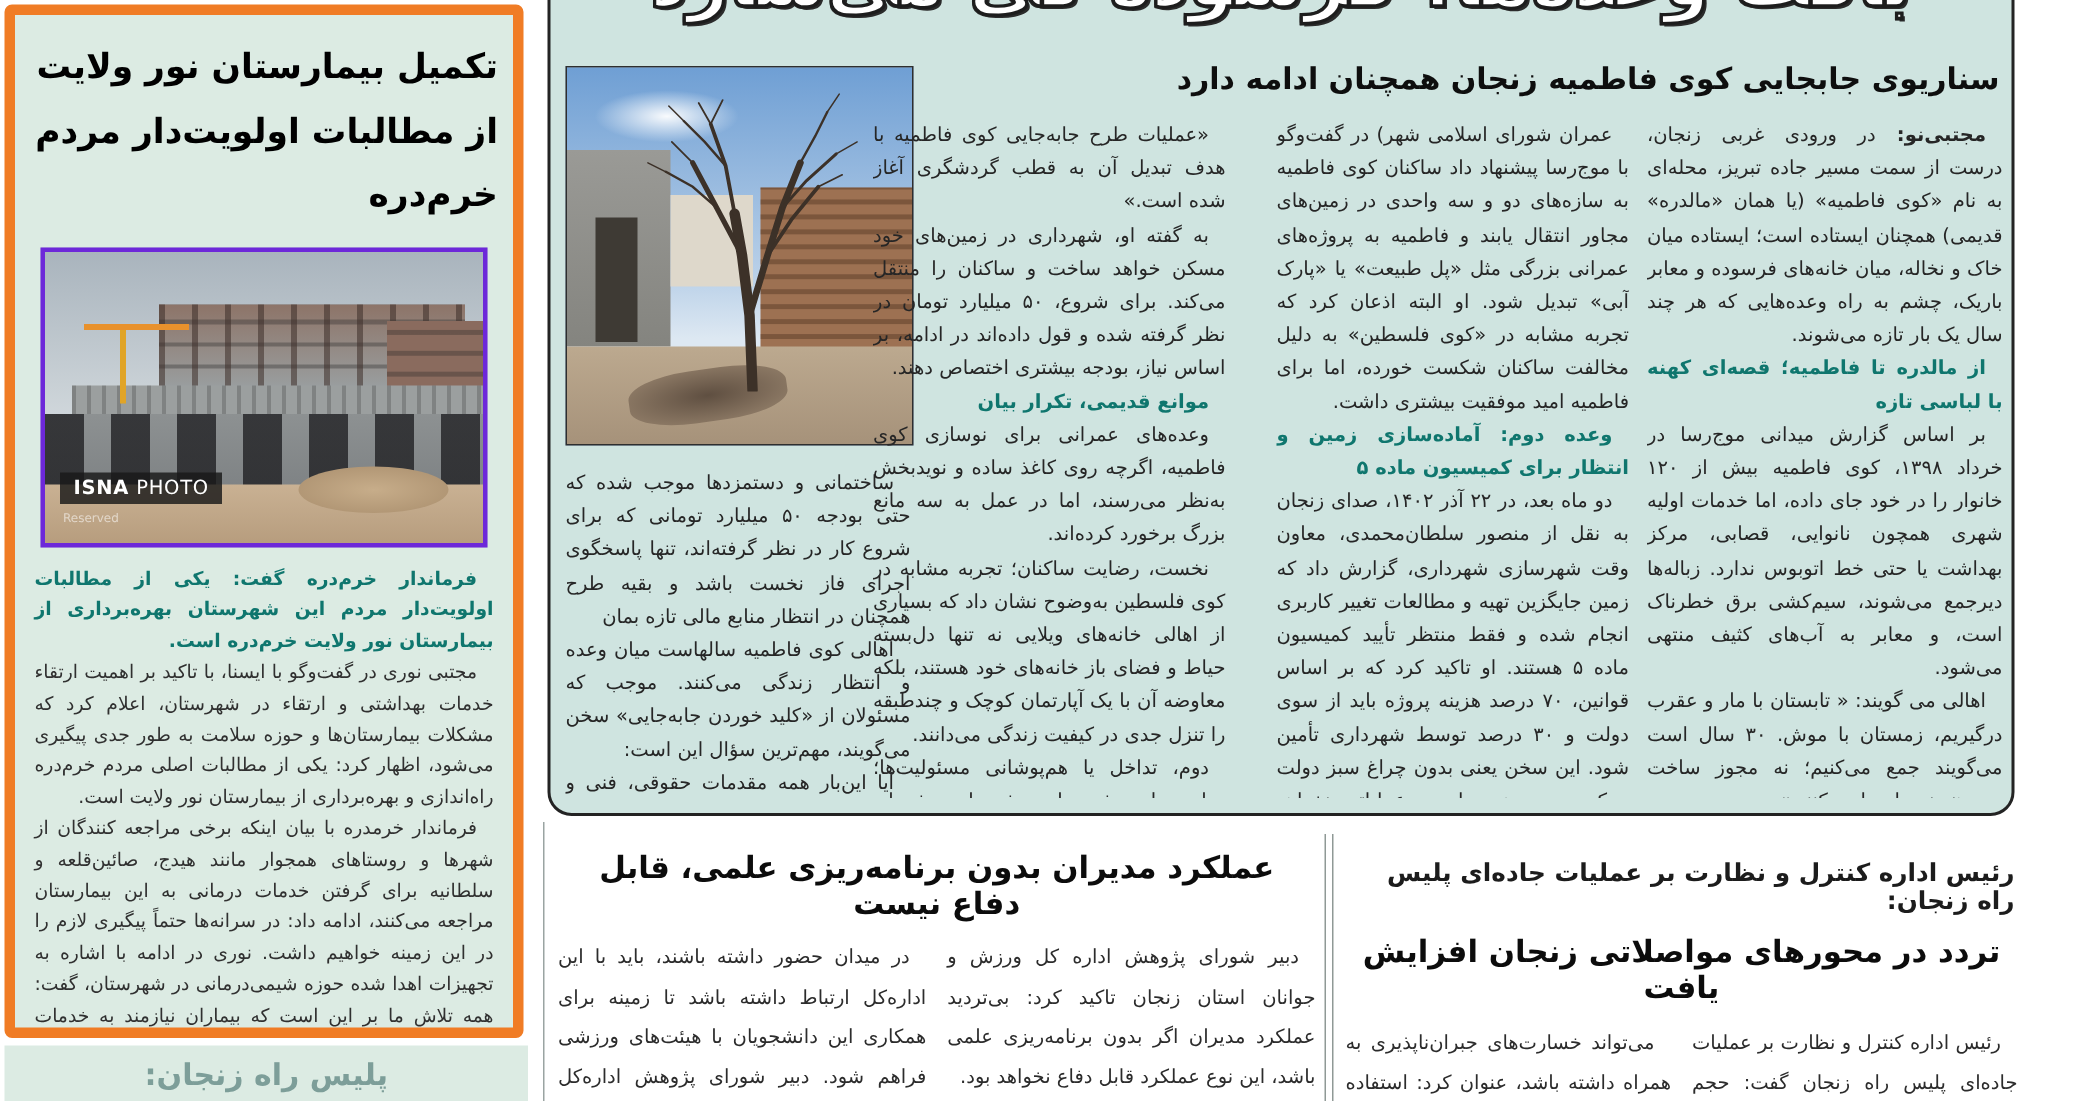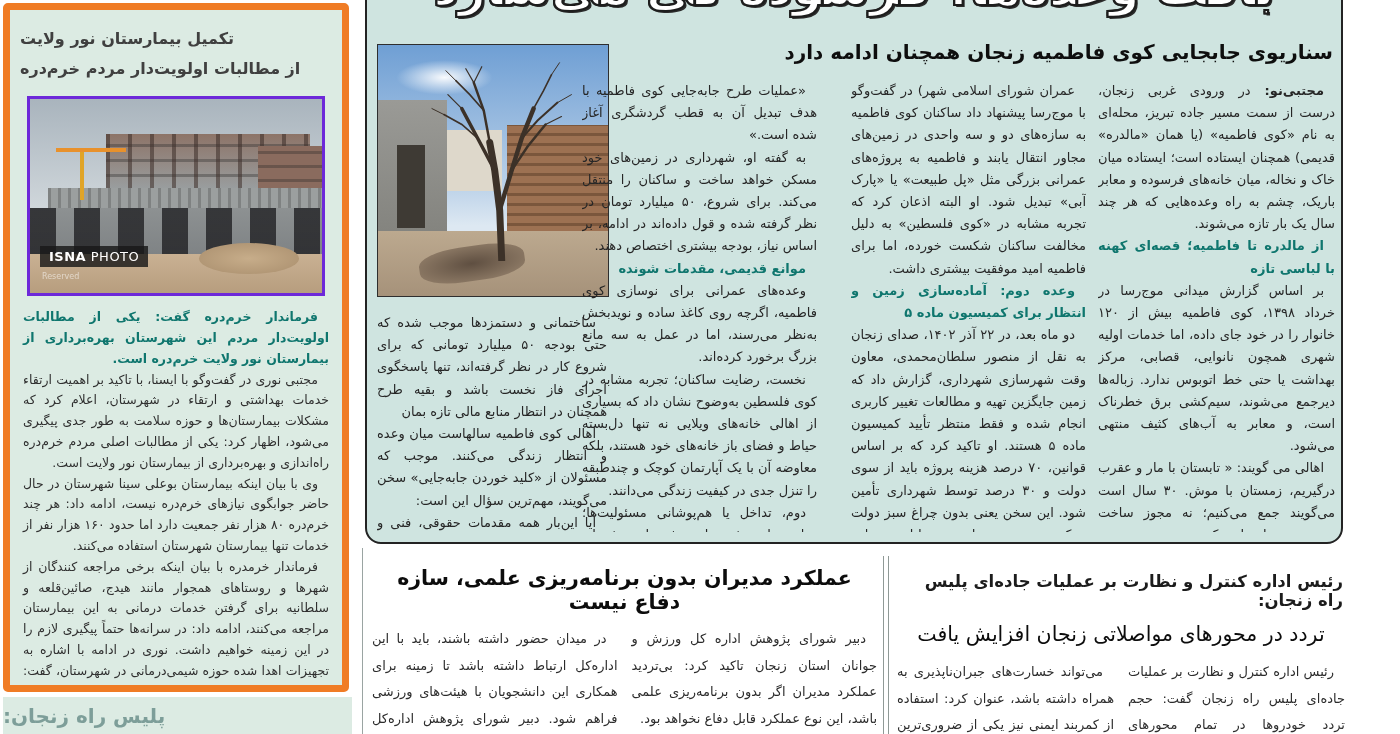--- a/index.html
+++ b/index.html
@@ -2,22 +2,22 @@
 <html lang="fa" dir="rtl"><head>
 <meta charset="utf-8">
 <style>
   html,body{margin:0;padding:0;background:#ffffff;}
   .page{position:relative;width:1400px;height:734px;background:#fff;overflow:hidden;
         direction:rtl;font-family:"DejaVu Sans",sans-serif;color:#222;}
 
   
   .hospital-box{position:absolute;left:3px;top:3px;width:346px;height:689px;box-sizing:border-box;
     background:#dcebe3;border:7px solid #f07c25;border-radius:5px;overflow:hidden;}
-  .hospital-title{margin:14px 10px 0;text-align:left;font-weight:bold;font-size:16px;
-    line-height:1.85;color:#404040;}
+  .hospital-title{margin:14px 10px 0;text-align:right;font-weight:bold;font-size:23px;
+    line-height:1.85;color:#000000;}
   .photo-frame{position:relative;width:292px;height:194px;margin:13px auto 0;border:3px solid #6d28d9;
     overflow:hidden;background:#c3ccd2;}
   
   .h-sky{position:absolute;inset:0;background:linear-gradient(#a9b4bd,#d9dfe2 70%,#e4e7e8);}
   .h-bldg-top{position:absolute;left:26%;top:18%;width:70%;height:30%;
     background:
       repeating-linear-gradient(90deg, rgba(60,45,40,.55) 0 4px, rgba(0,0,0,0) 4px 22px),
       repeating-linear-gradient(0deg, rgba(40,40,40,.35) 0 3px, rgba(0,0,0,0) 3px 15px),
       linear-gradient(#8d7468,#9aa0a2);}
   .h-bldg-wing{position:absolute;right:0;top:24%;width:22%;height:26%;
@@ -38,21 +38,21 @@
     color:#fff;padding:3px 9px;font-size:13px;letter-spacing:.5px;}
   .isna-mark .isna-bold{font-weight:bold;}
   .isna-sub{position:absolute;left:12px;bottom:12px;direction:ltr;color:rgba(255,255,255,.55);font-size:8px;}
   .hospital-body{margin:11px 13px 0;font-size:12.5px;line-height:20.8px;color:#303030;
     text-align:justify;}
   .para{margin:0;text-indent:11px;}
   .para.b{font-weight:bold;color:#0f766e;}
 
   
   .police-box{position:absolute;left:3px;top:697px;width:349px;height:37px;background:#dcebe3;
-    text-align:left;}
+    text-align:center;}
   .police-label{display:inline-block;margin-top:7px;font-size:20px;font-weight:bold;color:#7d9e99;}
 
   
   .main-box{position:absolute;left:365px;top:-62px;width:978px;height:606px;box-sizing:border-box;
     background:#cfe4e0;border:2px solid #232323;border-radius:16px;overflow:hidden;}
   .bighead{position:absolute;top:16px;left:0;right:0;text-align:center;font-size:48px;line-height:64px;
     font-weight:bold;color:#ffffff;-webkit-text-stroke:2.2px #1d1d1d;
     text-shadow:2px 2px 0 #2b2b2b, -1px -1px 0 #2b2b2b,1px -1px 0 #2b2b2b,-1px 1px 0 #2b2b2b;
     white-space:nowrap;}
   .subhead{position:absolute;top:100px;left:252px;right:8px;text-align:right;
@@ -92,21 +92,21 @@
 
   
   .sports{position:absolute;left:372px;top:556px;width:505px;height:178px;overflow:hidden;}
   .sports-title{margin:10px 4px 12px;text-align:center;font-size:20.5px;font-weight:bold;color:#0c0c0c;}
   .two-cols{display:flex;gap:14px;}
   .two-cols > div{flex:1;font-size:13px;line-height:26.5px;text-align:justify;color:#2c2c2c;}
 
   
   .traffic{position:absolute;left:897px;top:556px;width:448px;height:178px;overflow:hidden;}
   .traffic-kicker{margin:16px 2px 0;font-size:16.5px;font-weight:bold;color:#1c1c1c;text-align:right;}
-  .traffic-title{margin:12px 0 13px;text-align:center;font-size:20.5px;font-weight:normal;color:#0c0c0c;}
+  .traffic-title{margin:12px 0 13px;text-align:center;font-size:20.5px;font-weight:bold;color:#0c0c0c;}
 </style>
 </head>
 <body>
 
 <div class="page">
 
   <section class="hospital-box">
     <h2 class="hospital-title">
       <span>تکمیل بیمارستان نور ولایت</span><br>
       <span>از مطالبات اولویت‌دار مردم خرم‌دره</span>
@@ -122,21 +122,20 @@
       <div class="h-ground"></div>
       <div class="h-dirt"></div>
       <div class="isna-mark">
         <span class="isna-bold">ISNA</span><span> PHOTO</span>
       </div>
       <div class="isna-sub">Reserved</div>
     </div>
     <div class="hospital-body">
         <p class="para b">فرماندار خرم‌دره گفت: یکی از مطالبات اولویت‌دار مردم این شهرستان بهره‌برداری از بیمارستان نور ولایت خرم‌دره است.</p>
         <p class="para">مجتبی نوری در گفت‌وگو با ایسنا، با تاکید بر اهمیت ارتقاء خدمات بهداشتی و ارتقاء در شهرستان، اعلام کرد که مشکلات بیمارستان‌ها و حوزه سلامت به طور جدی پیگیری می‌شود، اظهار کرد: یکی از مطالبات اصلی مردم خرم‌دره راه‌اندازی و بهره‌برداری از بیمارستان نور ولایت است.</p>
-        <p class="para">وی با بیان اینکه بیمارستان بوعلی سینا شهرستان در حال حاضر جوابگوی نیازهای خرم‌دره نیست، ادامه داد: هر چند خرم‌دره ۸۰ هزار نفر جمعیت دارد اما حدود ۱۶۰ هزار نفر از خدمات تنها بیمارستان شهرستان استفاده می‌کنند.</p>
         <p class="para">فرماندار خرمدره با بیان اینکه برخی مراجعه کنندگان از شهرها و روستاهای همجوار مانند هیدج، صائین‌قلعه و سلطانیه برای گرفتن خدمات درمانی به این بیمارستان مراجعه می‌کنند، ادامه داد: در سرانه‌ها حتماً پیگیری لازم را در این زمینه خواهیم داشت. نوری در ادامه با اشاره به تجهیزات اهدا شده حوزه شیمی‌درمانی در شهرستان، گفت: همه تلاش ما بر این است که بیماران نیازمند به خدمات شیمی درمانی مجبور به مراجعه به مرکز استان نباشند.</p>
       </div>
   </section>
 
   <section class="police-box">
     <span class="police-label">پلیس راه زنجان:</span>
   </section>
 
   <section class="main-box">
     <div class="bighead">بافت وعده‌ها! فرسوده کی می‌سازد</div>
@@ -181,37 +180,37 @@
         <p class="para">اهالی می گویند: « تابستان با مار و عقرب درگیریم، زمستان با موش. ۳۰ سال است می‌گویند جمع می‌کنیم؛ نه مجوز ساخت می‌دهند نه جابه‌جا می‌کنند.»</p>
       </div>
     <div class="main-col col-2">
         <p class="para">عمران شورای اسلامی شهر) در گفت‌وگو با موج‌رسا پیشنهاد داد ساکنان کوی فاطمیه به سازه‌های دو و سه واحدی در زمین‌های مجاور انتقال یابند و فاطمیه به پروژه‌های عمرانی بزرگی مثل «پل طبیعت» یا «پارک آبی» تبدیل شود. او البته اذعان کرد که تجربه مشابه در «کوی فلسطین» به دلیل مخالفت ساکنان شکست خورده، اما برای فاطمیه امید موفقیت بیشتری داشت.</p>
         <p class="para b">وعده دوم: آماده‌سازی زمین و انتظار برای کمیسیون ماده ۵</p>
         <p class="para">دو ماه بعد، در ۲۲ آذر ۱۴۰۲، صدای زنجان به نقل از منصور سلطان‌محمدی، معاون وقت شهرسازی شهرداری، گزارش داد که زمین جایگزین تهیه و مطالعات تغییر کاربری انجام شده و فقط منتظر تأیید کمیسیون ماده ۵ هستند. او تاکید کرد که بر اساس قوانین، ۷۰ درصد هزینه پروژه باید از سوی دولت و ۳۰ درصد توسط شهرداری تأمین شود. این سخن یعنی بدون چراغ سبز دولت و کمیسیون، هیچ طرحی عملیاتی نخواهد شد.</p>
       </div>
     <div class="main-col col-3">
         <p class="para">«عملیات طرح جابه‌جایی کوی فاطمیه با هدف تبدیل آن به قطب گردشگری آغاز شده است.»</p>
         <p class="para">به گفته او، شهرداری در زمین‌های خود مسکن خواهد ساخت و ساکنان را منتقل می‌کند. برای شروع، ۵۰ میلیارد تومان در نظر گرفته شده و قول داده‌اند در ادامه، بر اساس نیاز، بودجه بیشتری اختصاص دهند.</p>
-        <p class="para b">موانع قدیمی، مقدمات شونده</p>
+        <p class="para b">موانع قدیمی، تکرار بیان</p>
         <p class="para">وعده‌های عمرانی برای نوسازی کوی فاطمیه، اگرچه روی کاغذ ساده و نویدبخش به‌نظر می‌رسند، اما در عمل به سه مانع بزرگ برخورد کرده‌اند.</p>
         <p class="para">نخست، رضایت ساکنان؛ تجربه مشابه در کوی فلسطین به‌وضوح نشان داد که بسیاری از اهالی خانه‌های ویلایی نه تنها دل‌بسته حیاط و فضای باز خانه‌های خود هستند، بلکه معاوضه آن با یک آپارتمان کوچک و چندطبقه را تنزل جدی در کیفیت زندگی می‌دانند.</p>
         <p class="para">دوم، تداخل یا هم‌پوشانی مسئولیت‌ها؛ وزارت راه و شهرسازی، شهرداری، شورای شهر و قرارگاه‌های عمرانی هرکدام بخشی از پروژه را در اختیار دارند و این تقسیم پازل‌گونه اختیارات باعث می‌شود هماهنگی‌ها، جلسات و تصمیم‌گیری‌ها هفته‌ها و ماه‌ها طول بکشد.</p>
       </div>
     <div class="main-col col-4">
         <p class="para">ساختمانی و دستمزدها موجب شده که حتی بودجه ۵۰ میلیارد تومانی که برای شروع کار در نظر گرفته‌اند، تنها پاسخگوی اجرای فاز نخست باشد و بقیه طرح همچنان در انتظار منابع مالی تازه بمان</p>
         <p class="para">اهالی کوی فاطمیه سالهاست میان وعده و انتظار زندگی می‌کنند. موجب که مسئولان از «کلید خوردن جابه‌جایی» سخن می‌گویند، مهم‌ترین سؤال این است:</p>
         <p class="para">آیا این‌بار همه مقدمات حقوقی، فنی و مالی چیده شده تا پروژه واقعاً به سرانجام برسد، یا این وعده هم به تاریخچه وعده‌های پیشین اضافه خواهد شد؟</p>
       </div>
   </section>
 
   <div class="vline-single"></div>
   <div class="vline-double"></div>
 
   <section class="sports">
-    <h3 class="sports-title">عملکرد مدیران بدون برنامه‌ریزی علمی، سازه دفاع نیست</h3>
+    <h3 class="sports-title">عملکرد مدیران بدون برنامه‌ریزی علمی، قابل دفاع نیست</h3>
     <div class="two-cols">
       <div>
           <p class="para">دبیر شورای پژوهش اداره کل ورزش و جوانان استان زنجان تاکید کرد: بی‌تردید عملکرد مدیران اگر بدون برنامه‌ریزی علمی باشد، این نوع عملکرد قابل دفاع نخواهد بود.</p>
           <p class="para">علی ذوالقدر در گفت‌وگو با ایسنا با بیان اینکه امروز در حوزه ورزش و جوانان، نیازمند اجرای برنامه‌های مبتنی بر علم و پژوهش هستیم، گفت: برنامه‌ریزی در عصر حاضر به ویژه در حوزه ورزش</p>
         </div>
       <div>
           <p class="para">در میدان حضور داشته باشند، باید با این اداره‌کل ارتباط داشته باشد تا زمینه برای همکاری این دانشجویان با هیئت‌های ورزشی فراهم شود. دبیر شورای پژوهش اداره‌کل ورزش و جوانان استان زنجان در ادامه با بیان اینکه اگر در حوزه ورزش و جوانان تحقیقات انجام نشود، بسیاری از برنامه‌ها ابتر مانده و یا اثربخشی لازم را نخواهد داشت، اظهار کرد: به عنوان مثال هر سازه ورزشی نیاز دارد که</p>
         </div>
     </div>
   </section>

